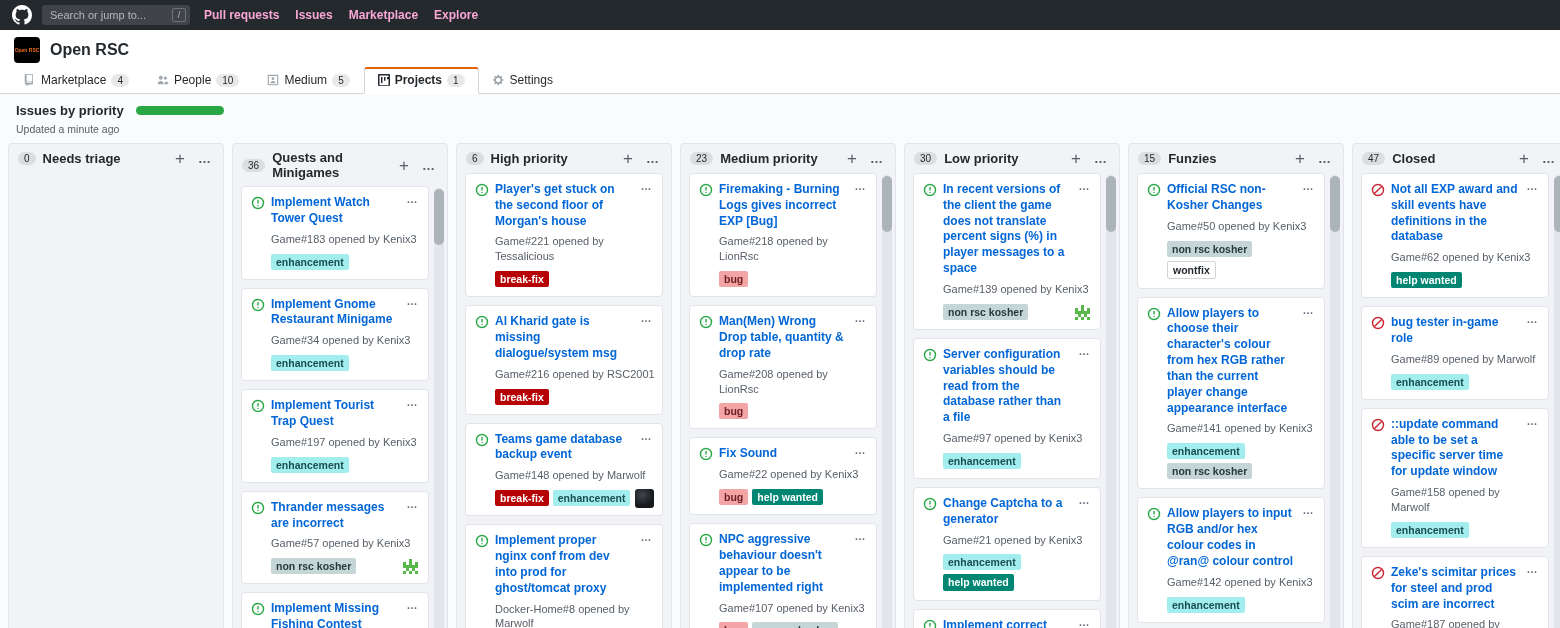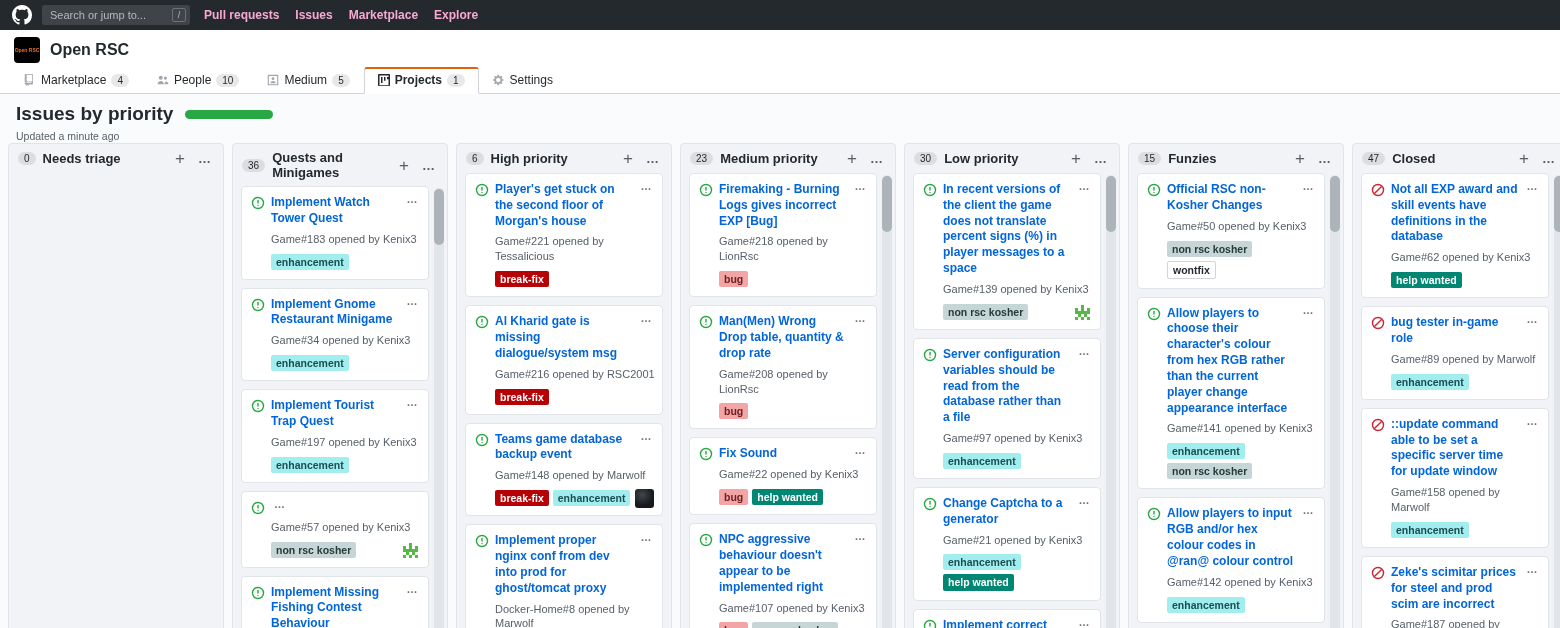--- a/index.html
+++ b/index.html
@@ -36,21 +36,21 @@
   .tab { display:flex; align-items:center; gap:5px; padding:5px 13px 6px; font-size:12px; color:#24292e;
     border:1px solid transparent; margin-bottom:-1px; cursor:pointer; white-space:nowrap; }
   .tab .ticon { display:flex; color:#a0a7ae; fill:#a0a7ae; }
   .tab.active { background:#fff; border-color:#d1d5da; border-bottom-color:#fff;
     border-top:2px solid #e36209; border-radius:3px 3px 0 0; font-weight:bold; padding-top:4px;align-items:center; }
   .tab.active .ticon { color:#24292e; fill:#24292e; }
   .count-pill { background:rgba(27,31,35,.10); border-radius:10px; font-size:10px; padding:1px 6px; color:#24292e; font-weight:normal; }
   
   .proj-meta { padding:9px 16px 8px; background:#fafbfc; height:46px; }
   .pm-row { display:flex; align-items:center; gap:12px; }
-  .pm-title { font-size:19px; font-weight:bold; }
+  .pm-title { font-size:13px; font-weight:bold; }
   .pm-progress { width:88px; height:9px; border-radius:5px; overflow:hidden; }
   .pm-updated { font-size:10.5px; color:#586069; margin-top:5px; }
   
   .board { height:488px; background:#fafbfc; display:flex; align-items:flex-start;
     padding:3px 0 0 8px; overflow:hidden; }
   .column { width:216px; min-width:216px; margin-right:8px; height:520px;
     background:#f1f3f6; border:1px solid #e1e4e8; border-radius:4px;
     display:flex; flex-direction:column; position:relative; }
   .col-header { display:flex; align-items:center; gap:7px; padding:6px 8px 6px 9px; flex:none; }
   .col-count { background:rgba(27,31,35,.10); border-radius:10px; font-size:10px; padding:1px 6px; }
@@ -232,20 +232,21 @@
         </article>
         <article class="card">
           <div class="card-top">
             <span style="display: flex; flex: 0 0 auto;">
               <svg class="state-icon" viewBox="0 0 16 16">
                 <circle cx="8" cy="8" r="6.3" fill="none" stroke="#28a745" stroke-width="1.6"></circle>
                 <rect x="7.2" y="4.2" width="1.6" height="4.6" rx=".8" fill="#28a745"></rect>
                 <rect x="7.2" y="10" width="1.6" height="1.7" rx=".8" fill="#28a745"></rect>
               </svg>
             </span>
+            <a class="card-title">Thrander messages are incorrect</a>
             <button class="iconbtn card-kebab">…</button>
           </div>
           <div class="card-meta">Game#57 opened by Kenix3</div>
           <div class="card-labels">
             <span class="label" style="background: rgb(198, 214, 215); color: rgb(38, 58, 58);">non rsc kosher</span>
           </div>
           <span class="avatar identicon">
             <svg viewBox="-0.7 -0.7 6.4 6.4" shape-rendering="crispEdges">
               <rect x="-0.7" y="-0.7" width="6.4" height="6.4" fill="#fff"></rect>
               <g fill="#56b947">

